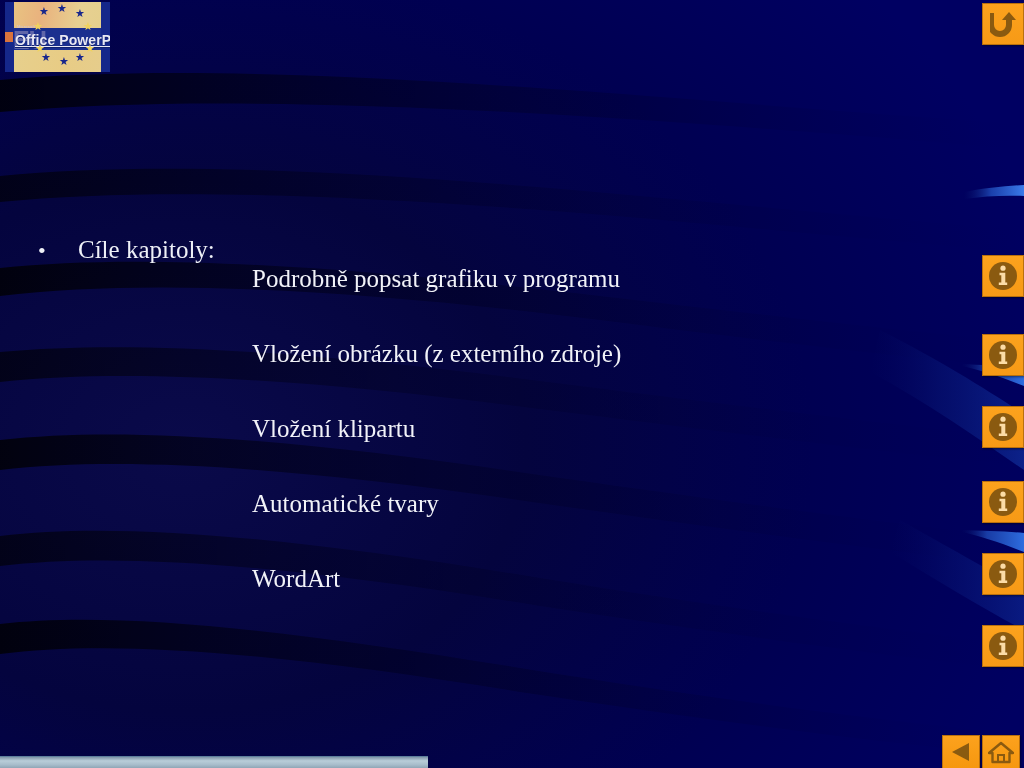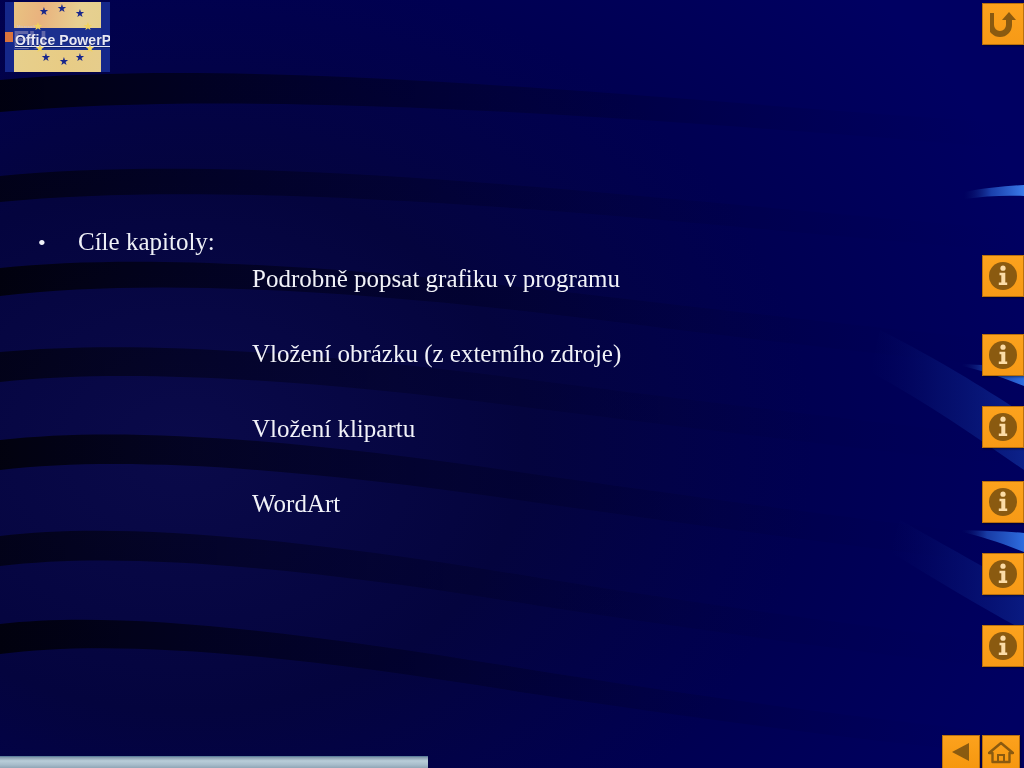--- a/index.html
+++ b/index.html
@@ -52,21 +52,21 @@
     position:absolute; left:0; top:100px; width:940px; text-align:center;
     font-size:61px; line-height:1; color:#f8c97a; letter-spacing:.5px;
   }
 
   
   #bulletRow{
     position:absolute; left:38px; top:228px; display:flex; align-items:baseline;
     color:#eef0f7; font-size:25px;
   }
   #bulletRow .dot{ width:40px; font-size:22px; line-height:1; }
-  #bulletRow .lbl{ white-space:nowrap; }
+  #bulletRow .lbl{ white-space:nowrap;margin-top:8px; }
 
   #subList{ position:absolute; left:252px; top:265px; }
   #subList .item{
     height:75px; color:#f1f2f8; font-size:25px; line-height:1.1; white-space:nowrap;
   }
 
   
   #sidebar{ position:absolute; right:0; top:0; width:49px; height:768px; }
 
   .ribbon{ position:absolute; right:0; height:26px; width:62px; pointer-events:none; }
@@ -160,20 +160,21 @@
 
   <div id="bulletRow">
     <span class="dot">•</span>
     <span class="lbl">Cíle kapitoly:</span>
   </div>
 
   <div id="subList">
     <div class="item">Podrobně popsat grafiku v programu</div>
     <div class="item">Vložení obrázku (z externího zdroje)</div>
     <div class="item">Vložení klipartu</div>
+    <div class="item">Automatické tvary</div>
     <div class="item">WordArt</div>
   </div>
 
   <div id="sidebar">
 
     <div class="ribbon" style="top:184px;right:0;">
       <svg width="62" height="26" viewBox="0 0 62 26">
         <defs>
             <linearGradient id="r1" x1="0" y1="0" x2="1" y2="0">
           <stop offset="0%" stop-color="#0a1b6e" stop-opacity="0"></stop>

